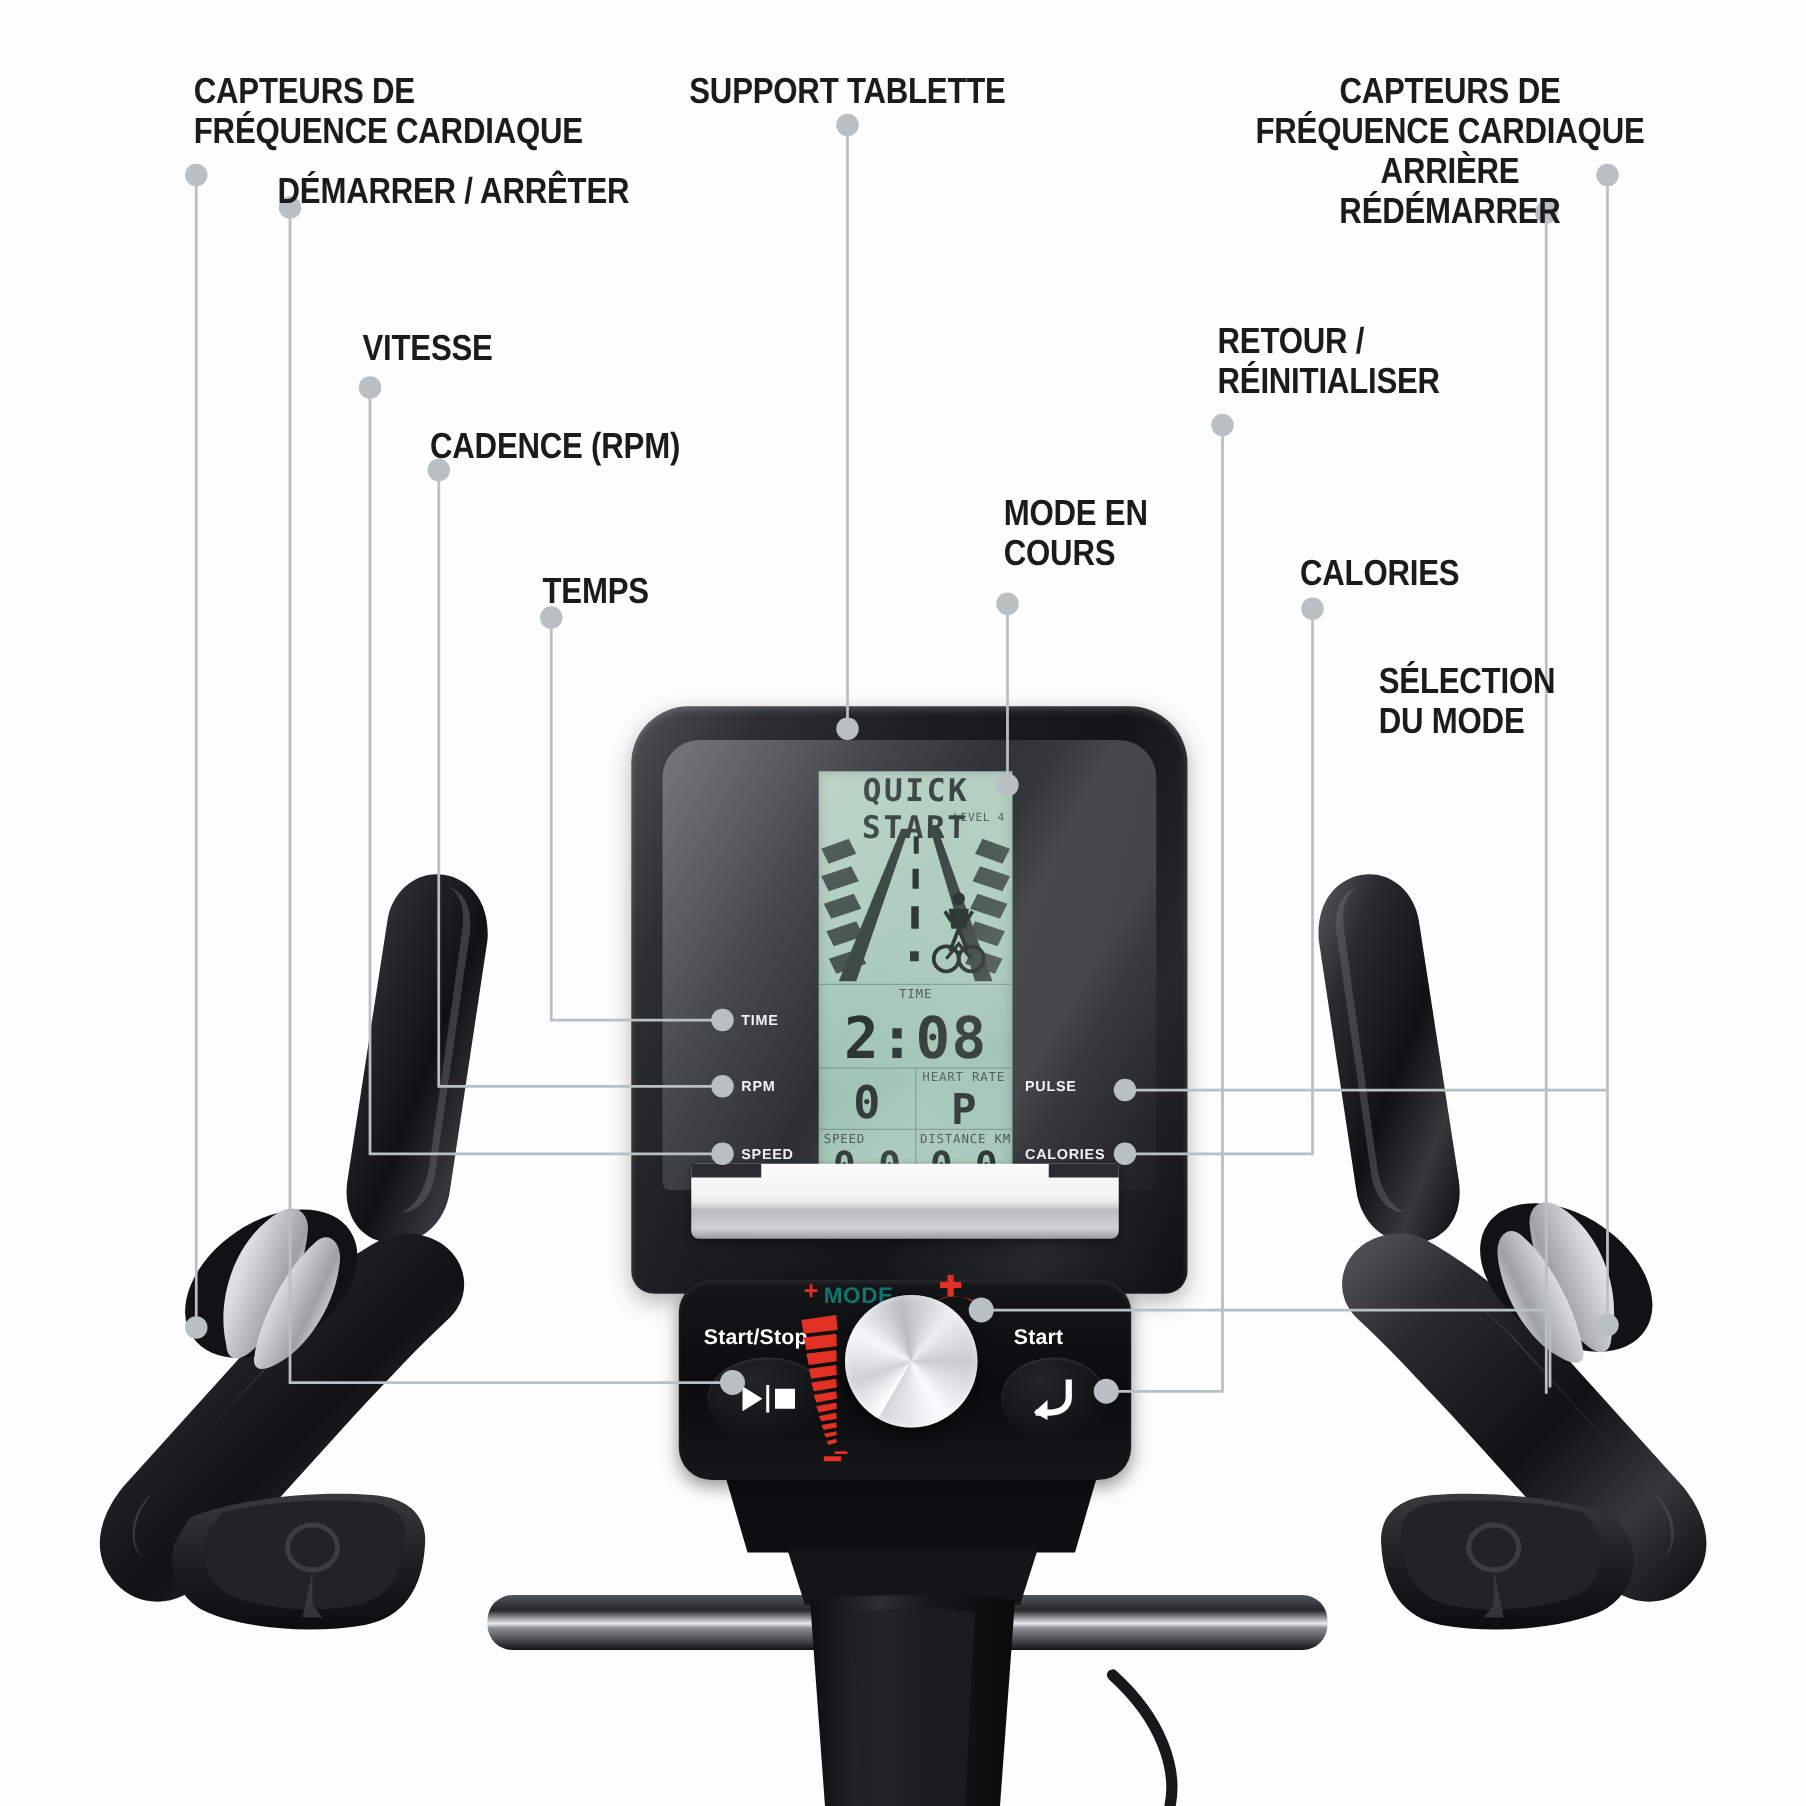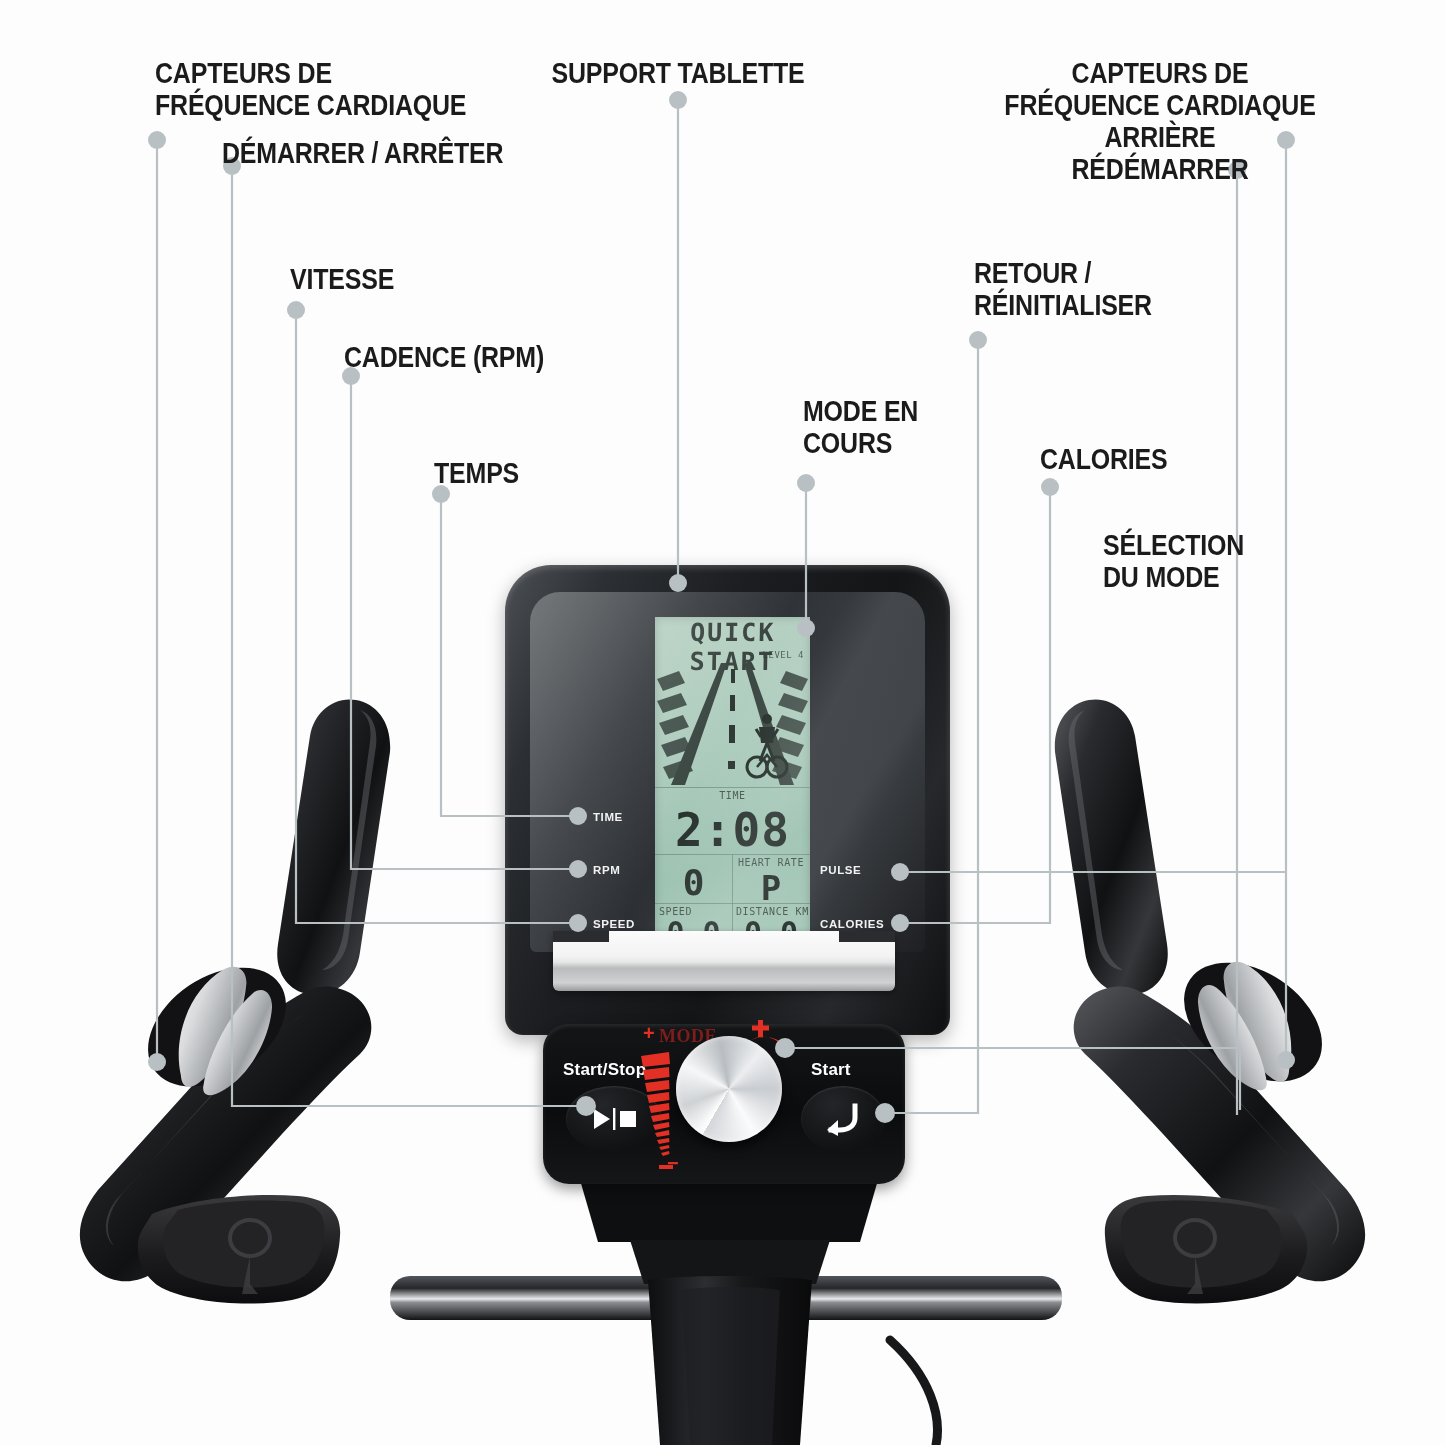--- a/index.html
+++ b/index.html
@@ -116,22 +116,22 @@
     background:
       conic-gradient(from 210deg,#ffffff 0deg,#cfd2d5 40deg,#f6f7f8 88deg,#b9bdc1 140deg,#eceef0 190deg,#c9ccd0 240deg,#fafbfc 300deg,#d4d7da 360deg);
     box-shadow:0 7px 10px rgba(0,0,0,.55), inset 0 0 7px rgba(255,255,255,.6);
   }
   .knob-base{
     left:672px;top:1060px;width:114px;height:96px;border-radius:0 0 52px 52px;
     background:linear-gradient(180deg,#9fa3a7 0%,#cdd0d3 35%,#7e8185 70%,#5c5f63 100%);
     z-index:-1;
   }
   .mode-label{
-    position:absolute;left:659px;top:1026px;color:#7f1d1d;font-size:18px;font-weight:700;
-    font-family:Liberation Serif, serif;letter-spacing:.5px;
+    position:absolute;left:659px;top:1026px;color:#0f766e;font-size:18px;font-weight:700;
+    font-family:Liberation Sans, sans-serif;letter-spacing:.5px;
   }
   .res-scale{position:absolute;left:640px;top:1036px;width:34px;height:130px;}
   .res-sign{position:absolute;color:#e23024;font-size:20px;font-weight:700;font-family:"Liberation Sans",sans-serif;}
 </style>
 </head>
 <body>
 
 <div id="stage">
 
   <svg class="art" style="left:60px;top:690px;width:520px;height:620px;" viewBox="0 0 520 620">

